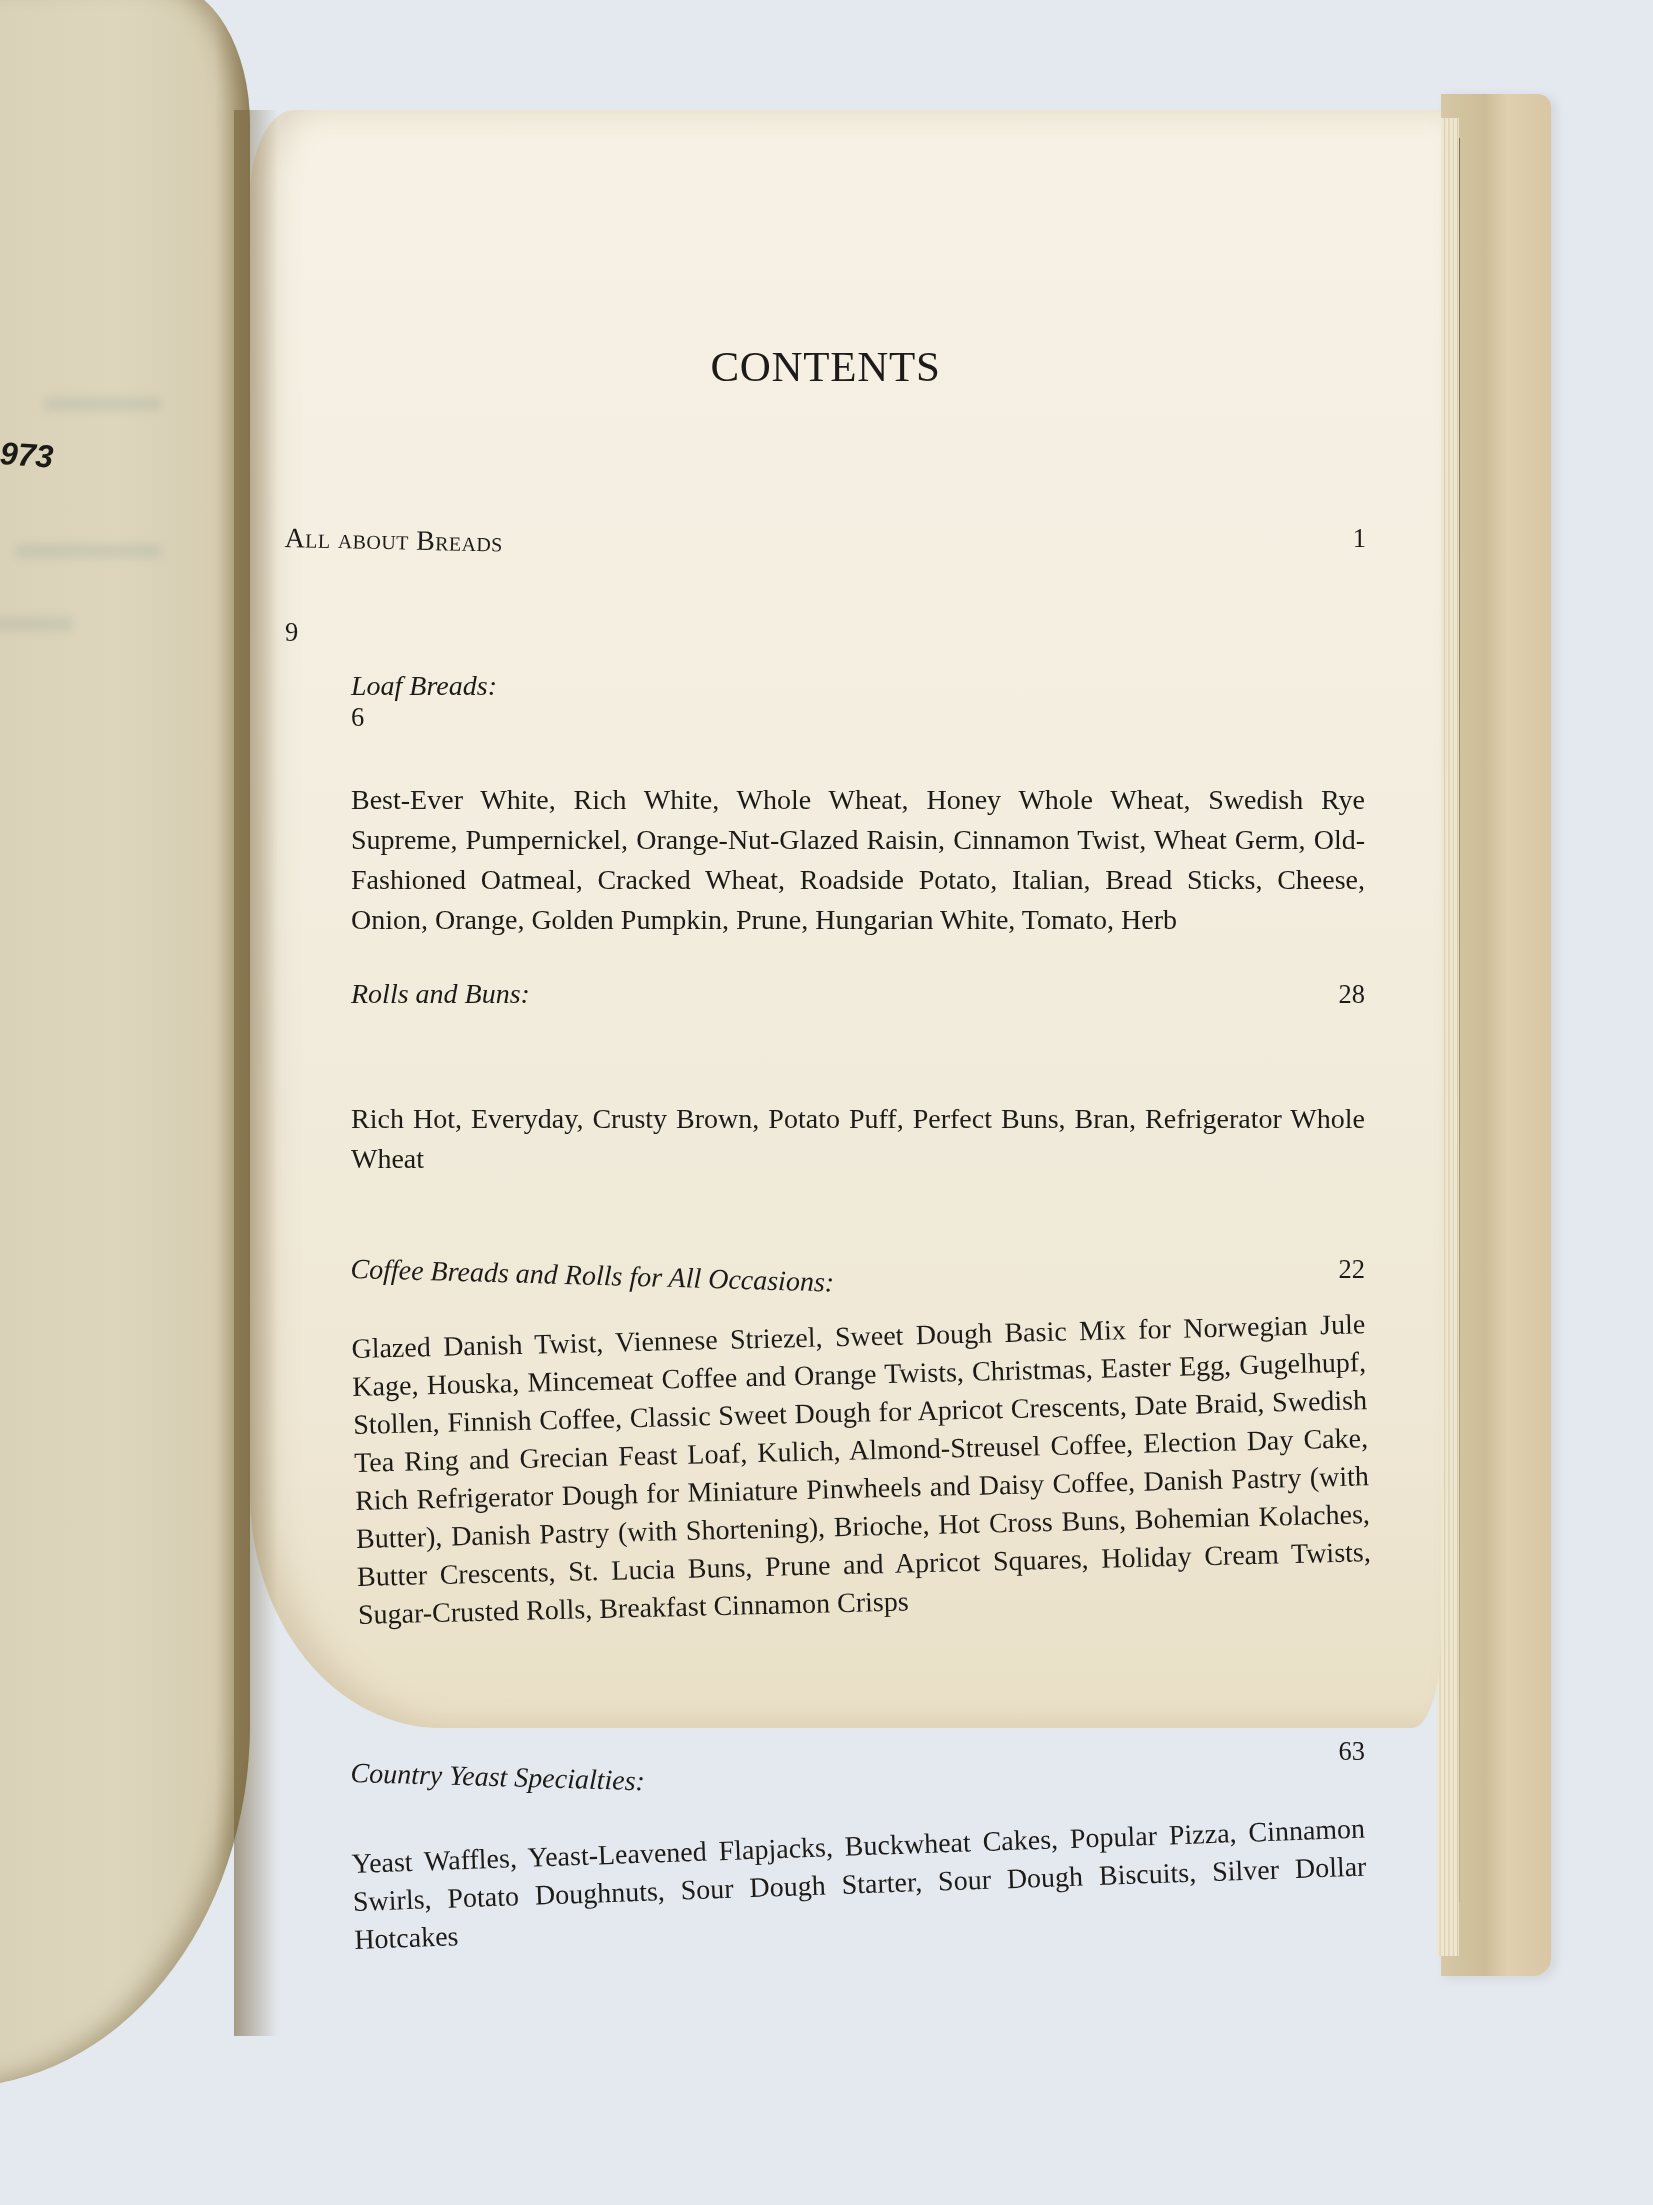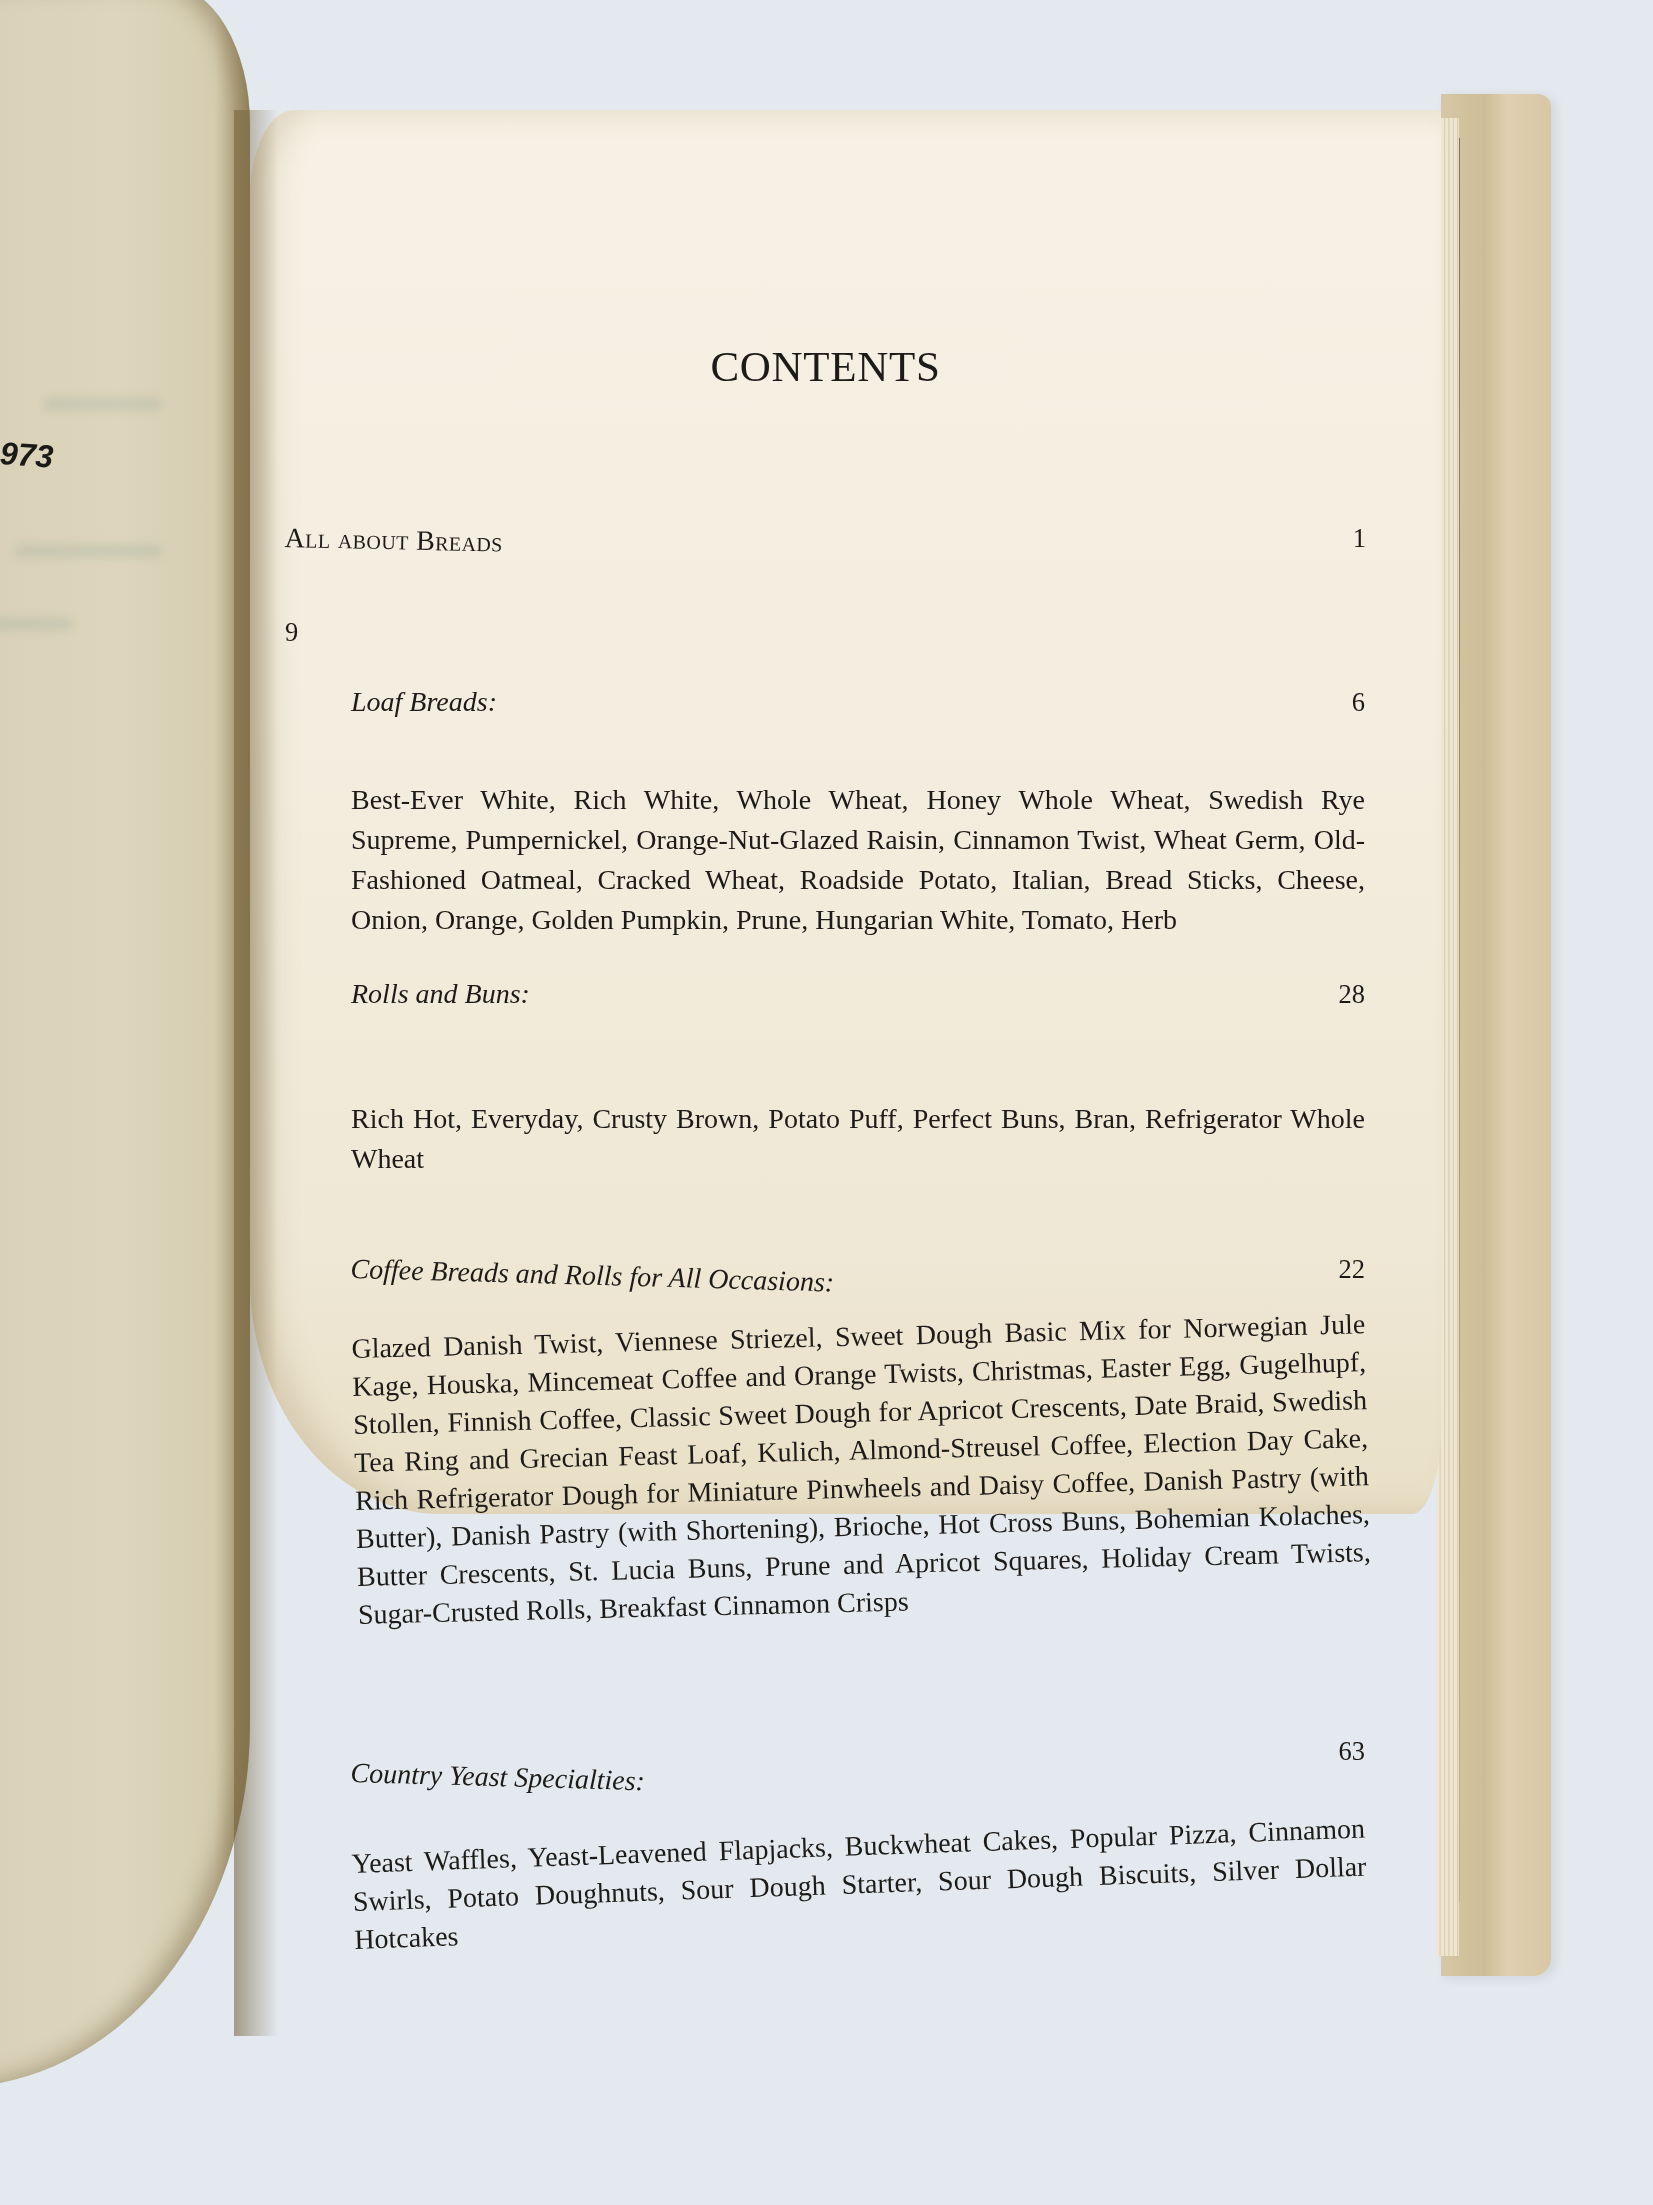--- a/index.html
+++ b/index.html
@@ -82,21 +82,21 @@
       width: 22px;
       height: 1838px;
       background: repeating-linear-gradient(90deg, #efe6d0 0px, #efe6d0 2.2px, #d9cdb0 2.9px, #efe6d0 4.4px);
     }
     
     .page {
       position: absolute;
       left: 250px;
       top: 110px;
       width: 1191px;
-      height: 1404px;
+      height: 1618px;
       background: linear-gradient(180deg, #f6f1e4 0%, #f3eee0 40%, #efe8d6 80%, #e9dfc6 100%);
       border-top-left-radius: 44px 88px;
       border-bottom-left-radius: 191px 235px;
       border-bottom-right-radius: 29px 88px;
       z-index: 1;
       box-shadow: inset 22px 0 29px rgba(160,140,100,0.25);
     }
     .content {
       position: absolute;
       left: 35px;
@@ -182,21 +182,21 @@
 
     <div class="toc-row" style="top:412px;">
       <span class="label smallcaps warped-1">All about Breads</span>
       <span class="num">1</span>
     </div>
 
     <div class="toc-row" style="top:507px;">
       <span class="num">9</span>
     </div>
 
-    <div class="sub-row" style="top:576px;">
+    <div class="sub-row" style="top:560px;flex-direction:column;">
       <span class="label">Loaf Breads:</span>
       <span class="num">6</span>
     </div>
     <div class="list" style="top:670px;">Best-Ever White, Rich White, Whole Wheat, Honey Whole Wheat, Swedish Rye Supreme, Pumpernickel, Orange-Nut-Glazed Raisin, Cinna­mon Twist, Wheat Germ, Old-Fashioned Oatmeal, Cracked Wheat, Road­side Potato, Italian, Bread Sticks, Cheese, Onion, Orange, Golden Pump­kin, Prune, Hungarian White, Tomato, Herb</div>
 
     <div class="sub-row" style="top:868px;">
       <span class="label">Rolls and Buns:</span>
       <span class="num">28</span>
     </div>
     <div class="list" style="top:989px;">Rich Hot, Everyday, Crusty Brown, Potato Puff, Perfect Buns, Bran, Refrigerator Whole Wheat</div>

